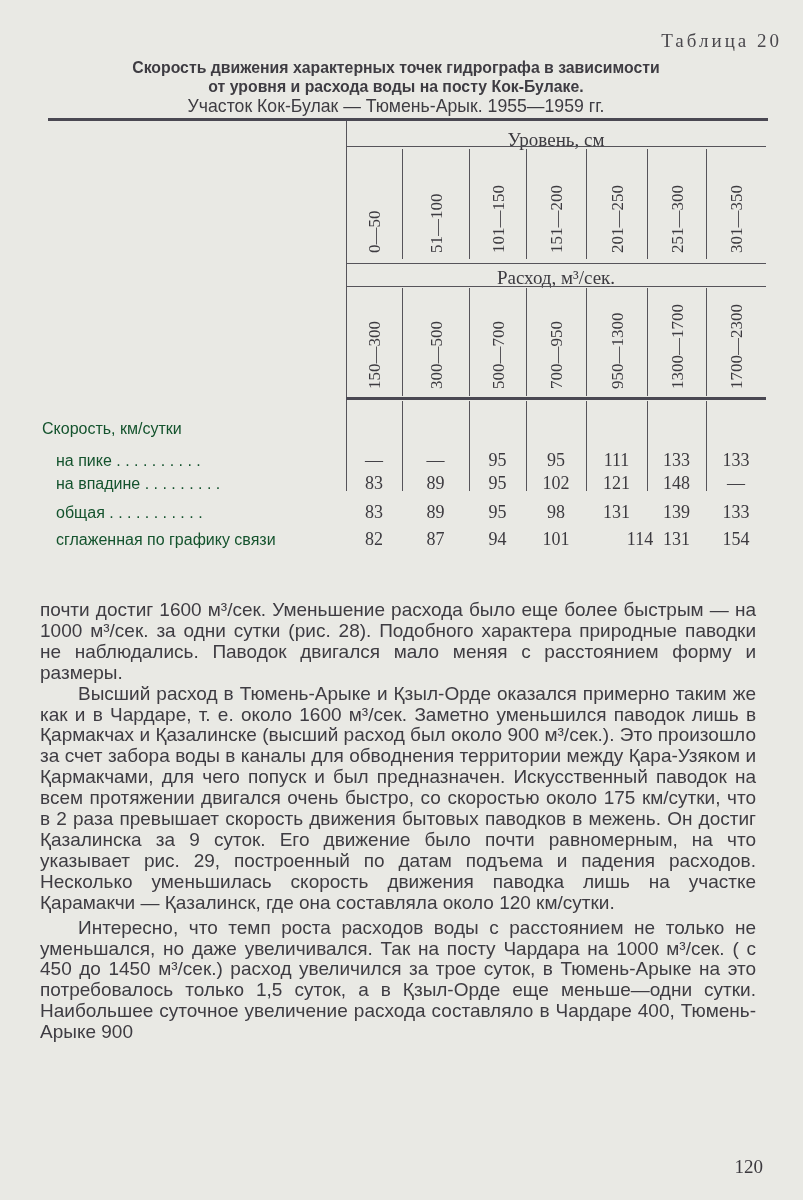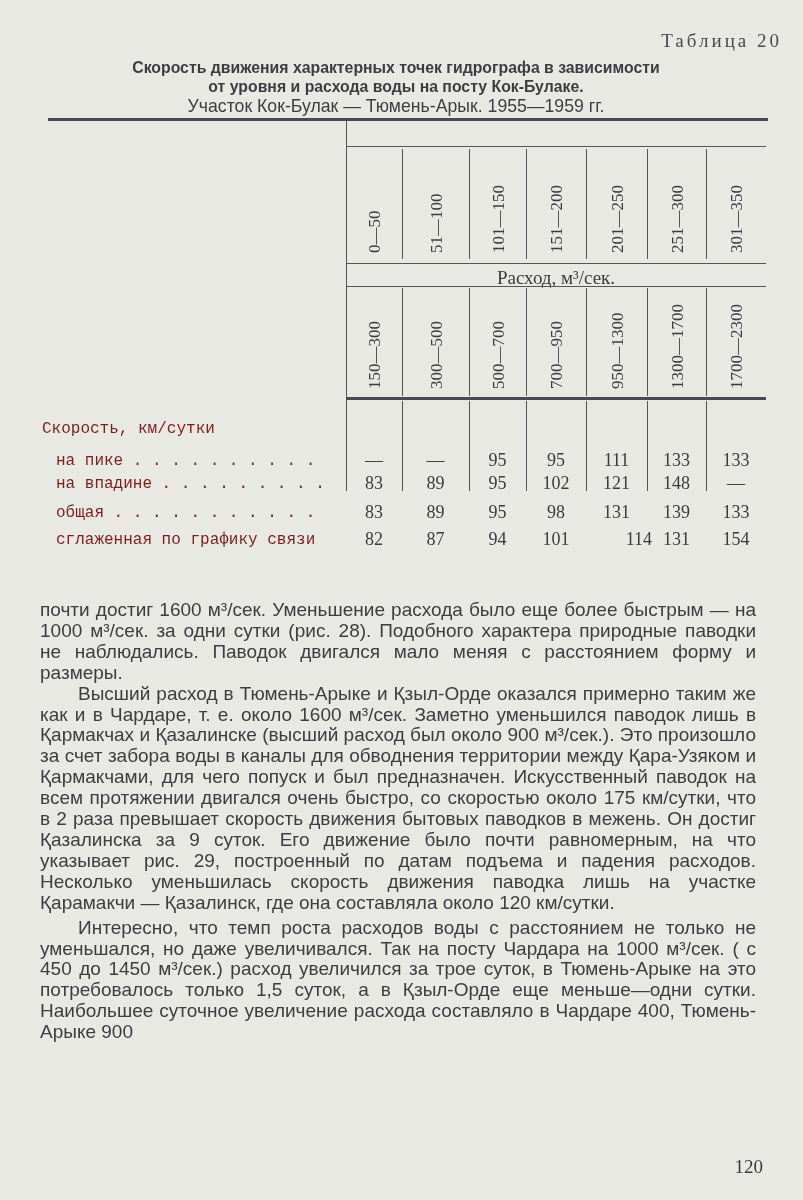--- a/index.html
+++ b/index.html
@@ -27,21 +27,21 @@
   
   .tbl { position: absolute; left: 0; top: 121px; width: 803px; height: 460px; }
   .vline { position: absolute; width: 1px; background: #56545a; }
   .hline { position: absolute; height: 1px; background: #56545a; }
   .hthick { position: absolute; height: 3px; background: #4a4852; }
   .group-head { position: absolute; font-size: 19px; text-align: center; }
   .rot {
     position: absolute; font-size: 17px; white-space: nowrap;
     transform: rotate(-90deg); transform-origin: left top;
   }
-  .row-label { position: absolute; font-family: Liberation Mono, monospace; font-size: 16px; color: #7f1d1d; white-space: nowrap; }
+  .row-label { position: absolute; font-family: Liberation Sans, sans-serif; font-size: 16px; color: #14532d; white-space: nowrap; }
   .cell { position: absolute; font-size: 18px; width: 56px; text-align: center; }
 
   .body-text {
     position: absolute; left: 40px; width: 716px; top: 600px;
     font-size: 19px; line-height: 20.9px; text-align: justify; color: #3e3c42;
     font-family: "Liberation Sans", sans-serif;
   }
   .body-text p { margin: 0; }
   .body-text p.indent { text-indent: 38px; }
   .body-text p.gap { margin-top: 4px; }
@@ -53,20 +53,21 @@
 <div class="page">
   <div class="table-label">Таблица 20</div>
   <div class="caption">
     <div>Скорость движения характерных точек гидрографа в зависимости</div>
     <div>от уровня и расхода воды на посту Кок-Булаке.</div>
     <div class="l3">Участок Кок-Булак — Тюмень-Арык. 1955—1959 гг.</div>
   </div>
   <div class="rule-top"></div>
 
   <div class="tbl" id="tbl">
+    <div class="group-head" style="left:346px; width:420px; top:8px;">Уровень, см</div>
     <div class="group-head" style="left:346px; width:420px; top:146px;">Расход, м³/сек.</div>
     <div class="row-label" style="left:42px; top:299px;">Скорость, км/сутки</div>
   <div class="vline" style="left:346px; top:0; height:370px;"></div>
       <div class="hline" style="left:346px; top:25px; width:420px;"></div>
       <div class="hline" style="left:346px; top:142px; width:420px;"></div>
       <div class="hline" style="left:346px; top:165px; width:420px;"></div>
       <div class="hthick" style="left:346px; top:276px; width:420px;"></div>
       <div class="vline" style="left:402px; top:28px; height:110px;"></div>
       <div class="vline" style="left:402px; top:167px; height:108px;"></div>
       <div class="vline" style="left:402px; top:280px; height:90px;"></div>
@@ -121,21 +122,21 @@
       <div class="cell" style="left:469.5px; top:381px;">95</div>
       <div class="cell" style="left:528px; top:381px;">98</div>
       <div class="cell" style="left:588.5px; top:381px;">131</div>
       <div class="cell" style="left:648.5px; top:381px;">139</div>
       <div class="cell" style="left:708px; top:381px;">133</div>
       <div class="row-label" style="left:56px; top:410px;text-align:center;">сглаженная по графику связи</div>
       <div class="cell" style="left:346px; top:408px;">82</div>
       <div class="cell" style="left:407.5px; top:408px;">87</div>
       <div class="cell" style="left:469.5px; top:408px;text-align:center;">94</div>
       <div class="cell" style="left:528px; top:408px;text-align:center;">101</div>
-      <div class="cell" style="left:596px; top:408px;text-align:right;">114</div>
+      <div class="cell" style="left:612px; top:408px;">114</div>
       <div class="cell" style="left:648.5px; top:408px;">131</div>
       <div class="cell" style="left:708px; top:408px;">154</div>
     </div>
 
   <div class="body-text">
     <p>почти достиг 1600 м³/сек. Уменьшение расхода было еще более быстрым — на 1000 м³/сек. за одни сутки (рис. 28). Подобного характера природные паводки не наблюдались. Паводок двигался мало меняя с расстоянием форму и размеры.</p>
     <p class="indent">Высший расход в Тюмень-Арыке и Қзыл-Орде оказался примерно таким же как и в Чардаре, т. е. около 1600 м³/сек. Заметно уменьшился паводок лишь в Қармакчах и Қазалинске (высший расход был около 900 м³/сек.). Это произошло за счет забора воды в каналы для обводнения территории между Қара-Узяком и Қармакчами, для чего попуск и был предназначен. Искусственный паводок на всем протяжении двигался очень быстро, со скоростью около 175 км/сутки, что в 2 раза превышает скорость движения бытовых паводков в межень. Он достиг Қазалинска за 9 суток. Его движение было почти равномерным, на что указывает рис. 29, построенный по датам подъема и падения расходов. Несколько уменьшилась скорость движения паводка лишь на участке Қарамакчи — Қазалинск, где она составляла около 120 км/сутки.</p>
     <p class="indent gap">Интересно, что темп роста расходов воды с расстоянием не только не уменьшался, но даже увеличивался. Так на посту Чардара на 1000 м³/сек. ( с 450 до 1450 м³/сек.) расход увеличился за трое суток, в Тюмень-Арыке на это потребовалось только 1,5 суток, а в Қзыл-Орде еще меньше—одни сутки. Наибольшее суточное увеличение расхода составляло в Чардаре 400, Тюмень-Арыке 900</p>
   </div>
 

